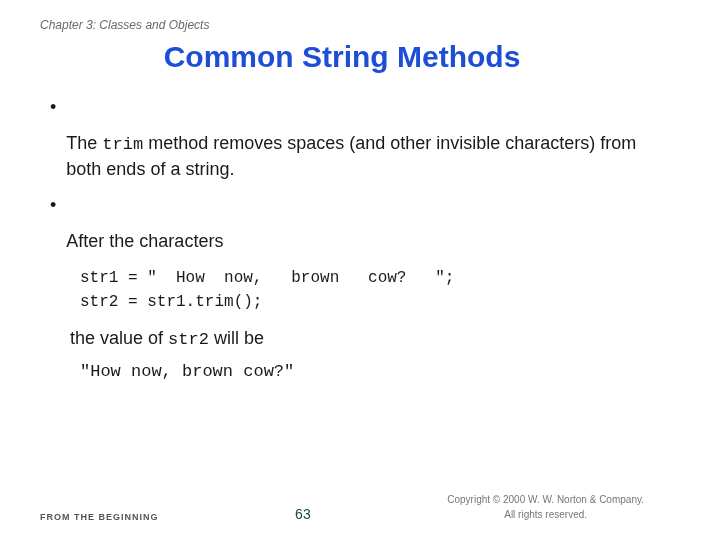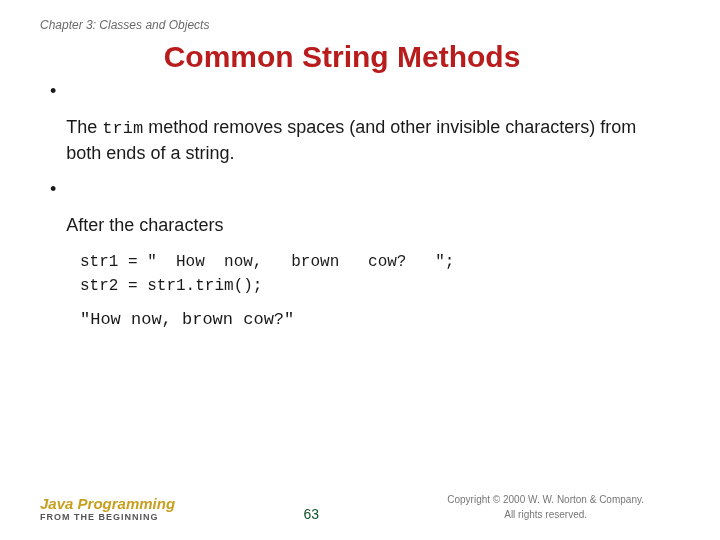--- a/index.html
+++ b/index.html
@@ -29,22 +29,22 @@
       font-size: 12px;
       font-style: italic;
       color: #6a6a6a;
       margin-bottom: 8px;
     }
 
     .main-title {
       text-align: center;
       font-size: 30px;
       font-weight: bold;
-      color: #b91c1c;
-      margin-bottom: 4px;
+      color: #1d4ed8;
+      margin-bottom: 20px;
       font-family: Arial, Helvetica, sans-serif;
     }
 
     .content-area {
       padding-left: 10px;
     }
 
     .bullet-point {
       display: flex;
       align-items: flex-start;
@@ -164,28 +164,30 @@
     <div class="bullet-point">
       <span class="bullet-dot">•</span>
       <span class="bullet-text">After the characters</span>
     </div>
 
     <div class="code-block">
       <span class="code-line">str1 = "  How  now,   brown   cow?   ";</span>
       <span class="code-line">str2 = str1.trim();</span>
     </div>
 
+    <div class="value-text">
+      the value of <code>str2</code> will be
+    </div>
 
     <span class="value-result">"How  now,   brown   cow?"</span>
 
   </div>
 
   <div class="footer">
     <div class="footer-brand">
-      <span class="footer-java">Java Programming</span>
       <span class="footer-sub">FROM THE BEGINNING</span>
     </div>
     <div class="footer-page">63</div>
     <div class="footer-copyright">
       <span>Copyright © 2000 W. W. Norton &amp; Company.</span><br>
       <span>All rights reserved.</span>
     </div>
   </div>
 
 </div>

